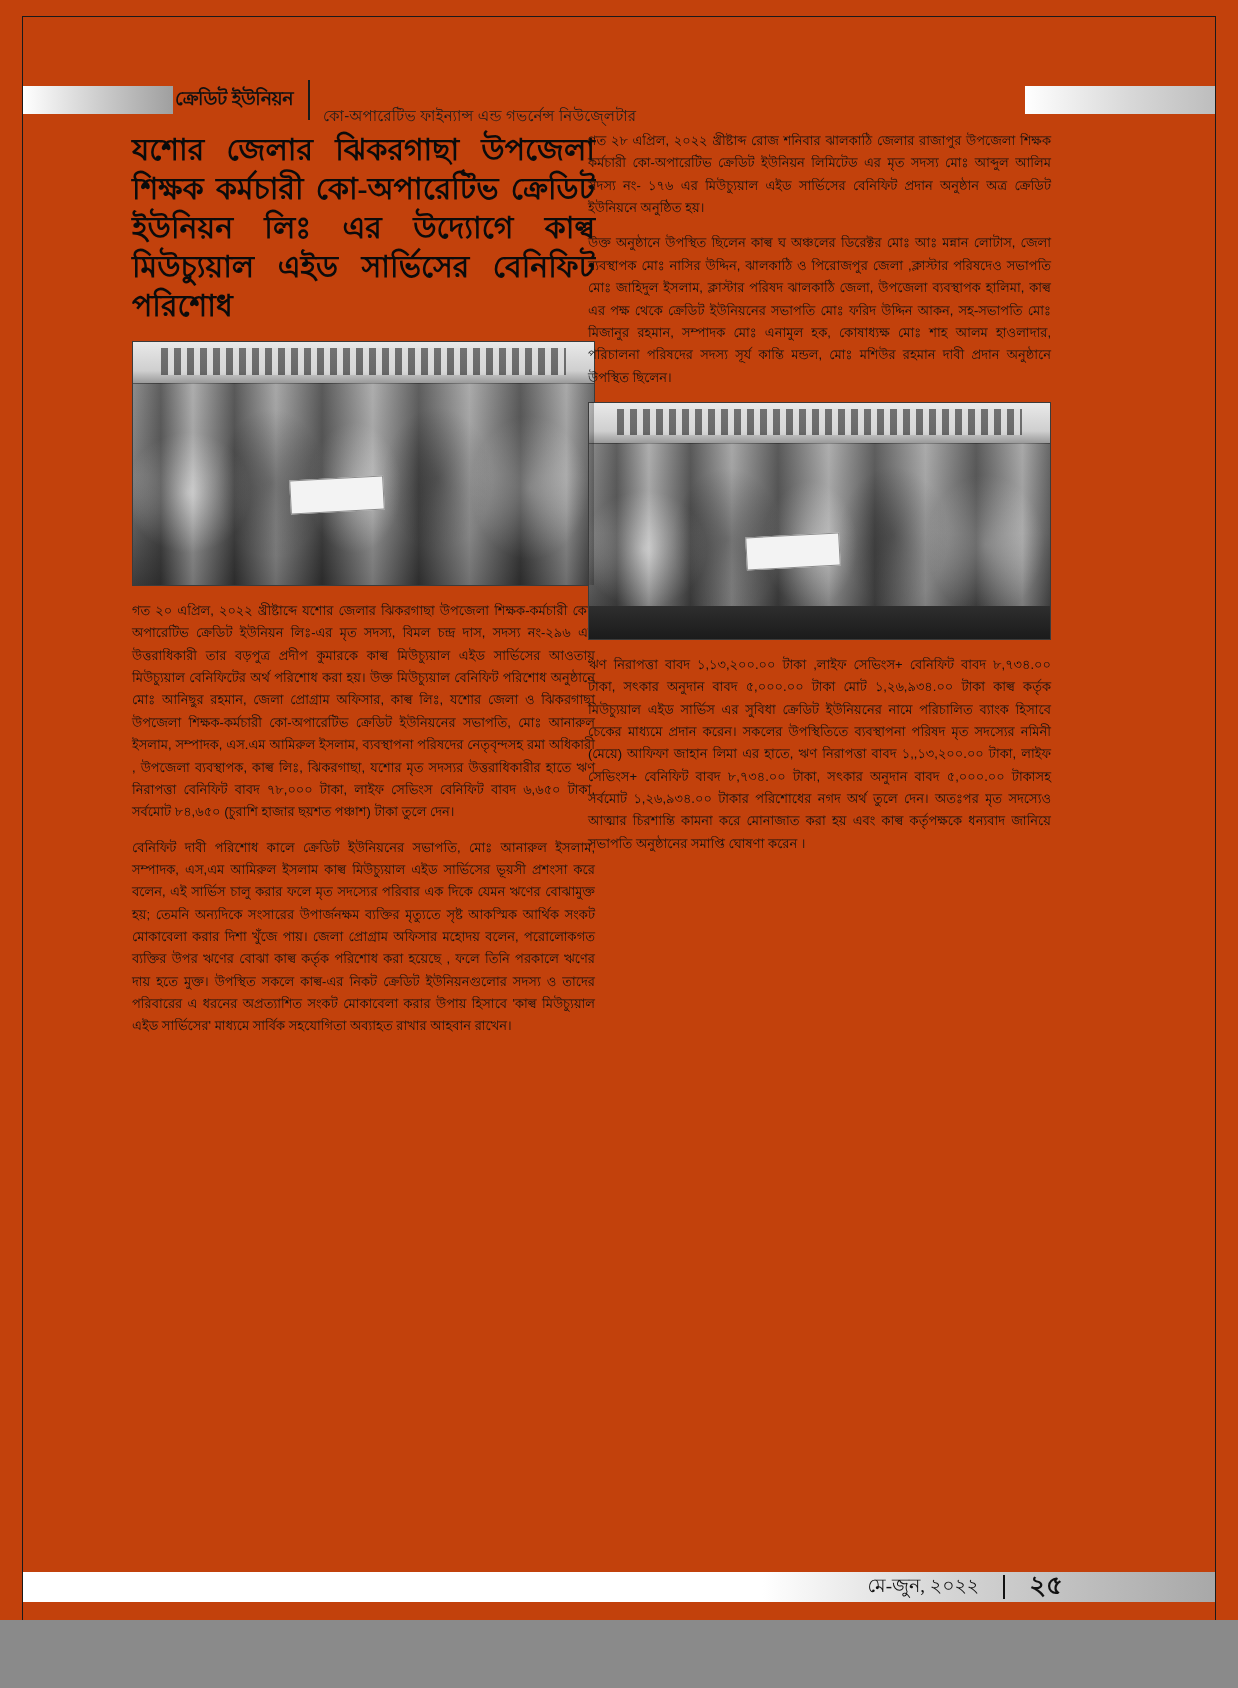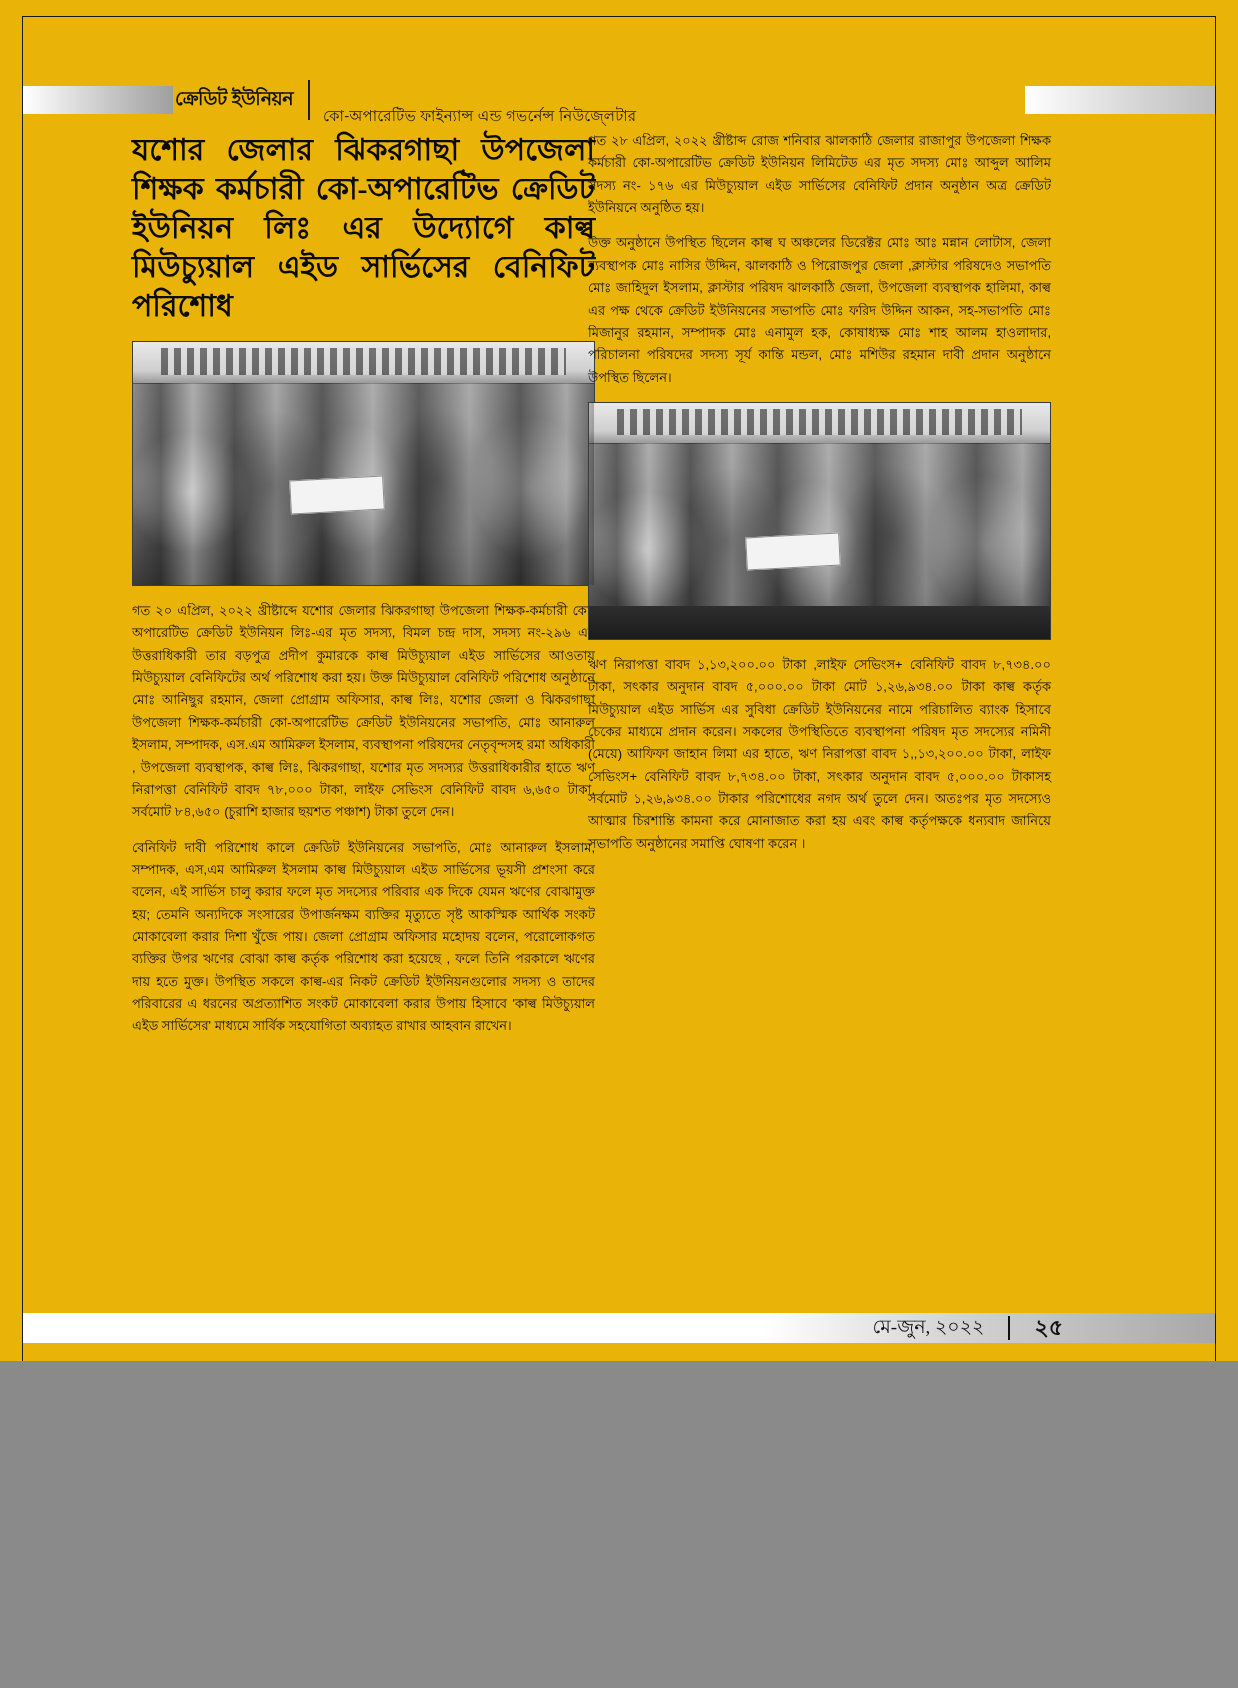--- a/index.html
+++ b/index.html
@@ -3,22 +3,22 @@
 <meta charset="utf-8">
 <style>
   html, body {
     margin: 0;
     padding: 0;
     background: #8a8a8a;
   }
   .page {
     position: relative;
     width: 1238px;
-    height: 1361px;
-    background: #eab308;
+    height: 1620px;
+    background: #c2410c;
     overflow: hidden;
     font-family: "Liberation Serif", "DejaVu Serif", serif;
   }
 
   
   .page-border {
     position: absolute;
     left: 22px; top: 16px;
     width: 1194px; height: 1656px;
     border: 1px solid #1a1a1a;
@@ -153,21 +153,21 @@
     color: #111;
     white-space: nowrap;
   }
   .foot-sep {
     display: inline-block;
     width: 2px; height: 24px;
     background: #111;
   }
   .foot-page {
     font-weight: 700;
-    font-size: 22px;
+    font-size: 26px;
   }
 
   
   .ph {
     position: relative;
     background: #6f6f6f;
     overflow: hidden;
   }
   .ph::before {
     content: "";

